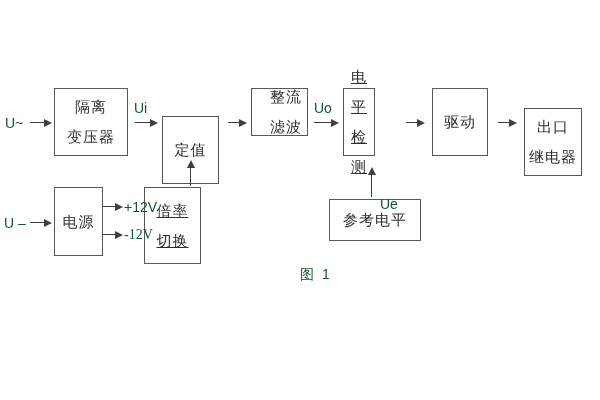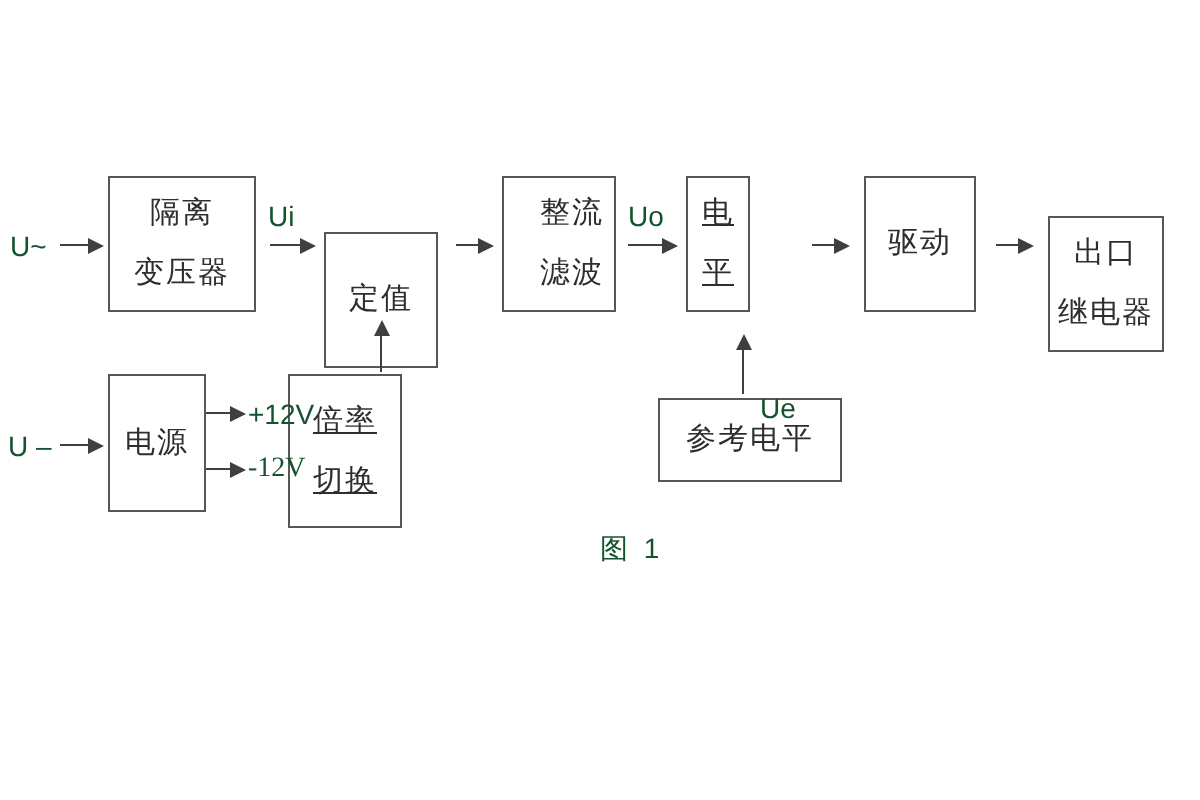--- a/index.html
+++ b/index.html
@@ -26,21 +26,21 @@
     flex-direction: column;
     align-items: center;
     justify-content: center;
     font-size: 15px;
     line-height: 30px;
     letter-spacing: 1px;
     text-align: center;
   }
   .b-iso  { left: 54px;  top: 88px;  width: 74px; height: 68px; }
   .b-set  { left: 162px; top: 88px;  width: 57px; height: 68px; margin-top: 28px; }
-  .b-rect { left: 251px; top: 88px;  width: 57px; height: 68px; padding-left: 13px; }
+  .b-rect { left: 251px; top: 88px;  width: 57px; height: 48px; padding-left: 13px; }
   .b-lvl  { left: 343px; top: 88px;  width: 32px; height: 68px; text-decoration: underline; }
   .b-drv  { left: 432px; top: 88px;  width: 56px; height: 68px; }
   .b-rel  { left: 524px; top: 88px;  width: 58px; height: 68px; margin-top: 20px; }
   .b-pwr  { left: 54px;  top: 187px; width: 49px; height: 69px; }
   .b-rat  { left: 144px; top: 187px; width: 57px; height: 77px; text-decoration: underline; }
   .b-ref  { left: 329px; top: 199px; width: 92px; height: 42px; font-size: 15px; }
   
   .lbl {
     position: absolute;
     font-size: 14px;
@@ -110,20 +110,21 @@
   </div>
   <div class="blk b-set">
     <span>定值</span>
   </div>
   <div class="blk b-rect">
     <span>整流</span>
     <span>滤波</span>
   </div>
   <div class="blk b-lvl">
     <span>电平</span>
+    <span>检测</span>
   </div>
   <div class="blk b-drv">
     <span>驱动</span>
   </div>
   <div class="blk b-rel">
     <span>出口</span>
     <span>继电器</span>
   </div>
 
   <div class="blk b-pwr">

